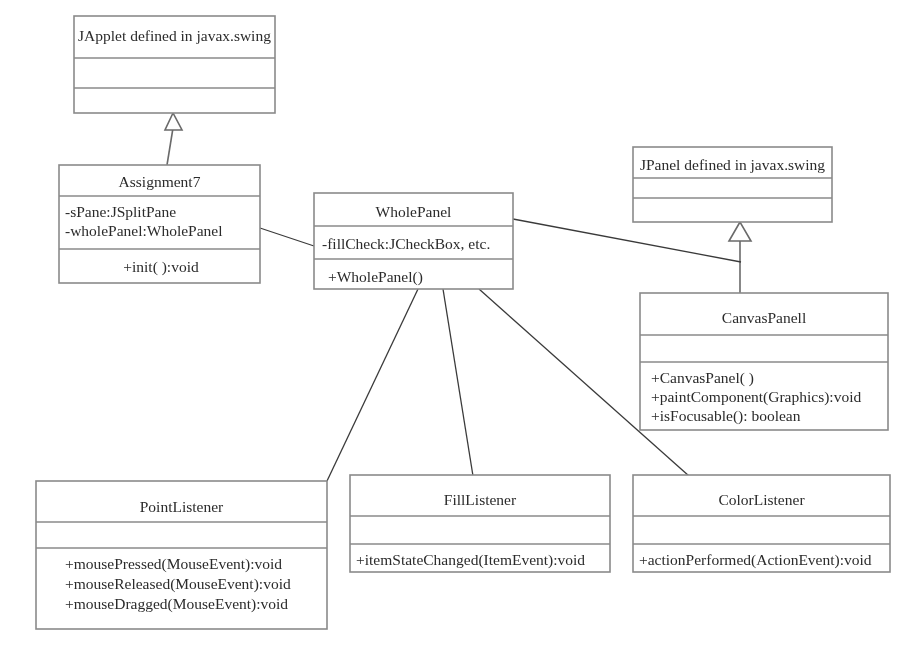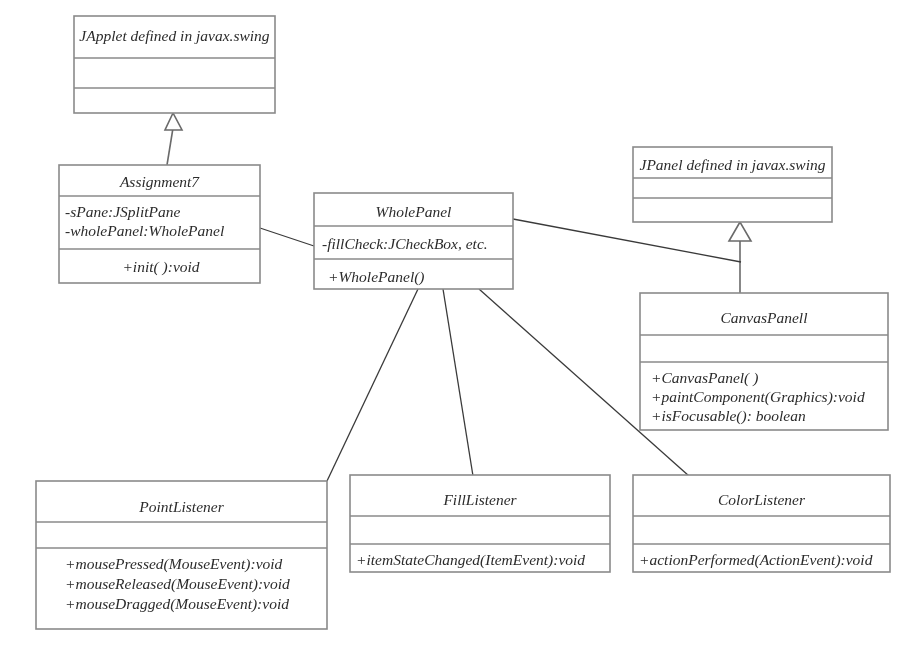--- a/index.html
+++ b/index.html
@@ -11,21 +11,20 @@
     width: 921px;
     height: 659px;
     font-family: "Liberation Serif", "DejaVu Serif", serif;
     overflow: hidden;
   }
   #diagram-root {
     position: relative;
     width: 921px;
     height: 659px;
     background: #ffffff;
-    font-style: italic;
   }
   svg.uml-canvas {
     position: absolute;
     left: 0;
     top: 0;
     width: 921px;
     height: 659px;
   }
   .cls-box {
     fill: #ffffff;

